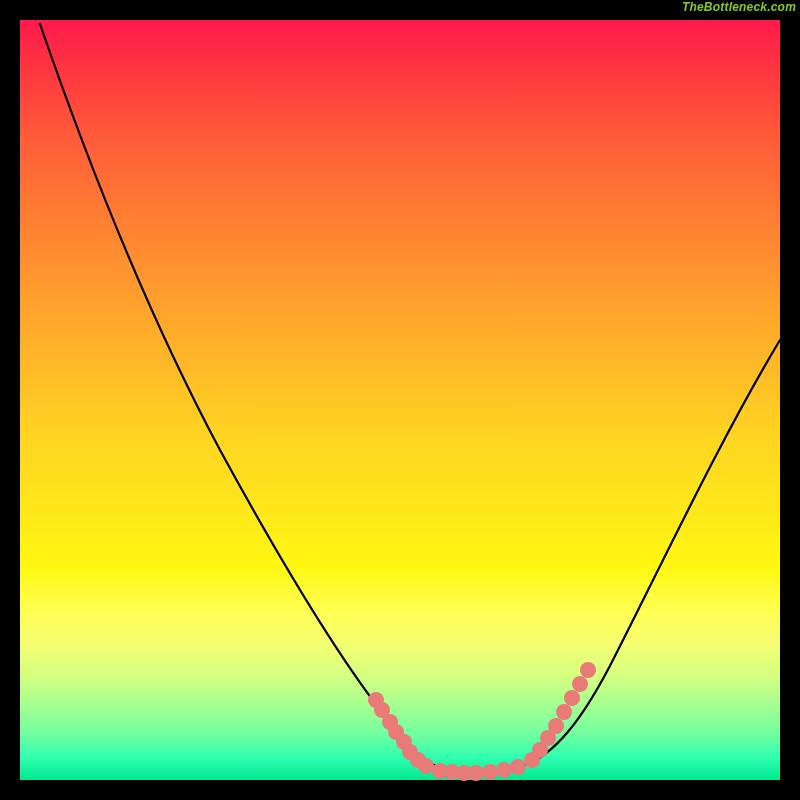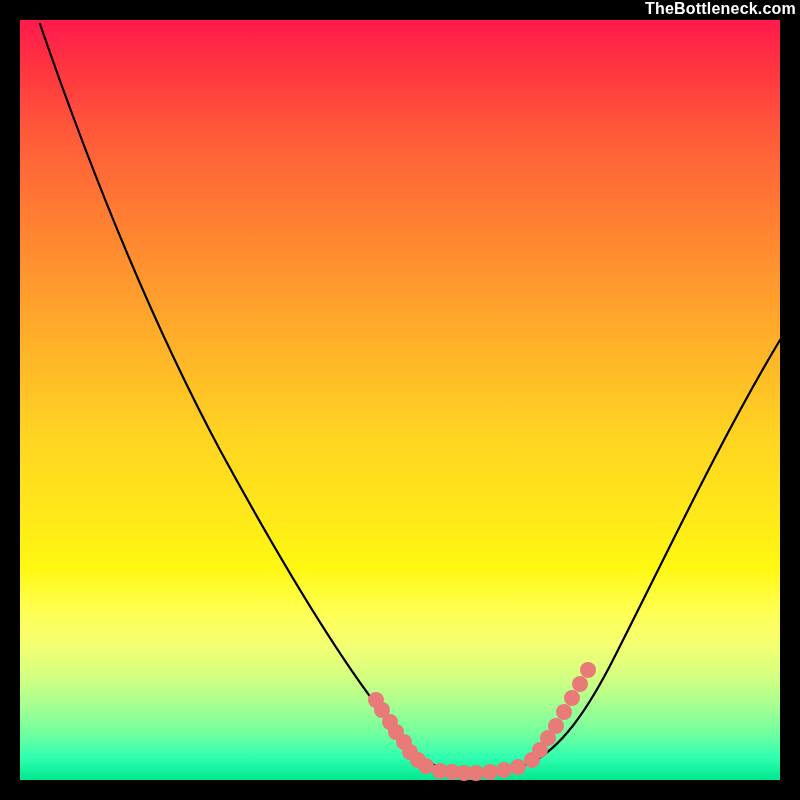--- a/index.html
+++ b/index.html
@@ -32,25 +32,26 @@
       #a8ff90 90%,
       #70ffa0 94%,
       #30ffb0 97%,
       #00e890 100%);
   }
   .watermark {
     position: absolute;
     top: 0px;
     right: 4px;
     font-family: Arial, Helvetica, sans-serif;
-    font-size: 16px;
+    font-size: 12px;
     font-weight: 600;
-    color: #ffffff;
+    color: #84cc16;
     letter-spacing: 0.2px;
     user-select: none;
+    font-style: italic;
   }
   svg.curve {
     position: absolute;
     left: 0; top: 0;
     width: 100%;
     height: 100%;
     overflow: visible;
   }
   .curve-path {
     fill: none;

